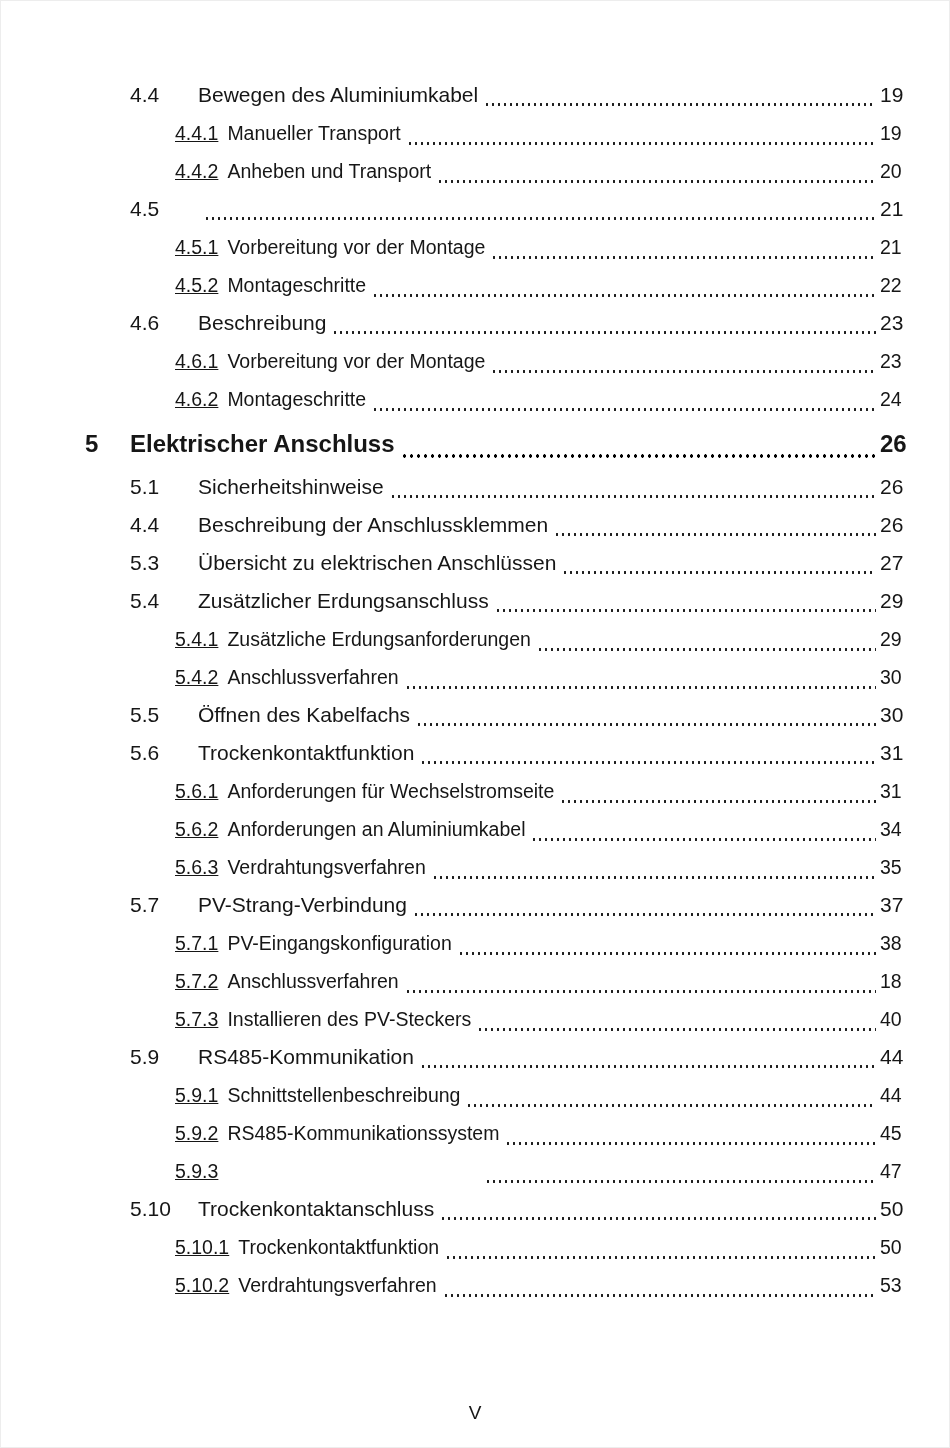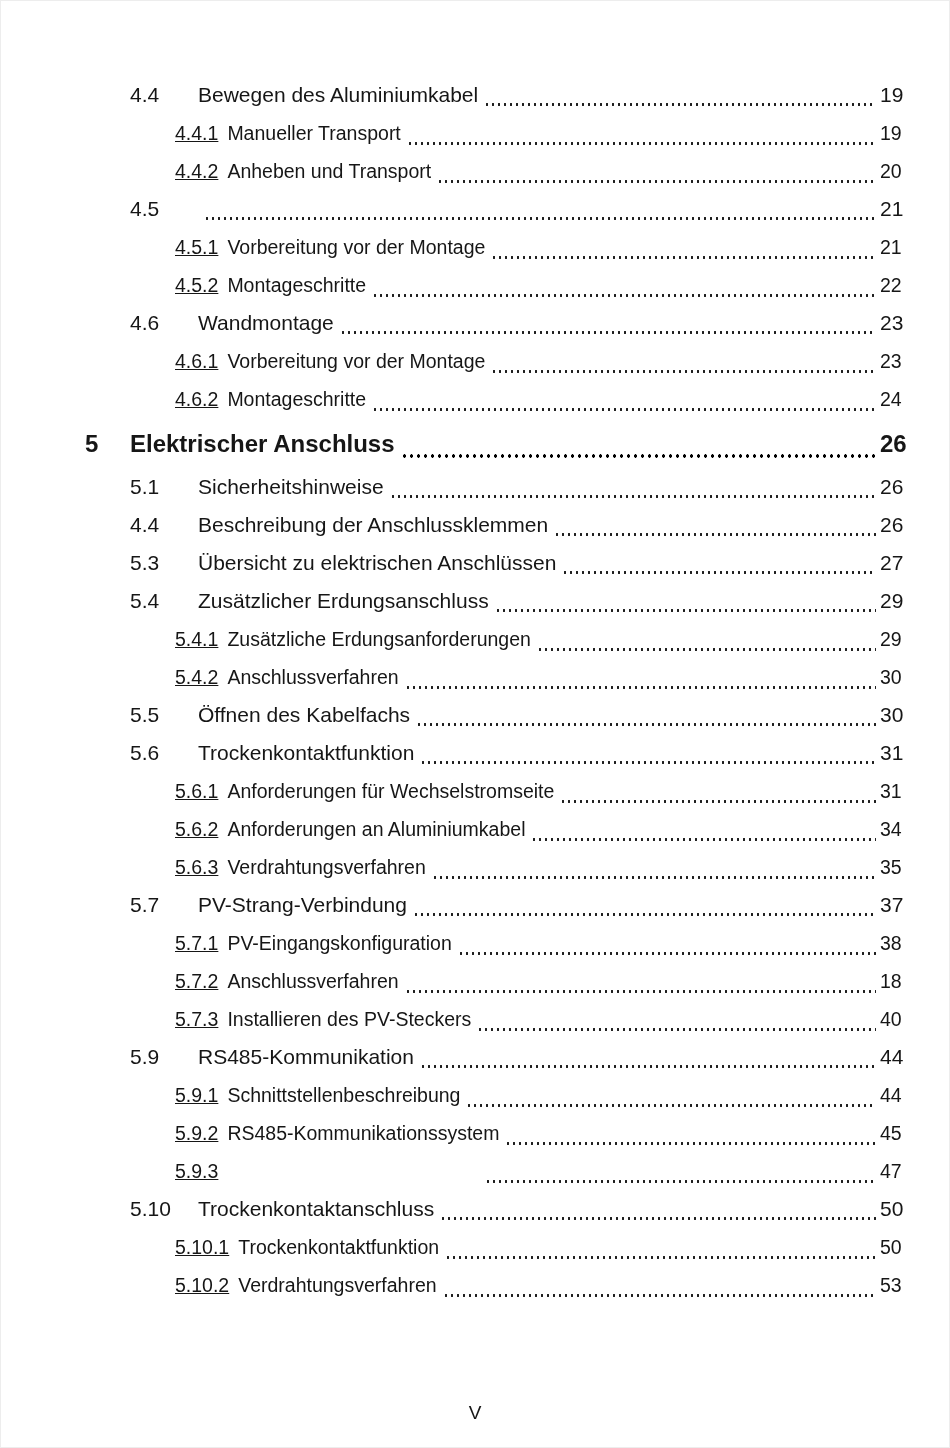--- a/index.html
+++ b/index.html
@@ -127,21 +127,21 @@
         <span class="pg">21</span>
       </div>
       <div class="entry level3">
         <span class="num">4.5.2</span>
         <span class="title">Montageschritte</span>
         <span class="dots"></span>
         <span class="pg">22</span>
       </div>
       <div class="entry level2">
         <span class="num">4.6</span>
-        <span class="title">Wandmontage</span>
+        <span class="title">Beschreibung</span>
         <span class="dots"></span>
         <span class="pg">23</span>
       </div>
       <div class="entry level3">
         <span class="num">4.6.1</span>
         <span class="title">Vorbereitung vor der Montage</span>
         <span class="dots"></span>
         <span class="pg">23</span>
       </div>
       <div class="entry level3">

